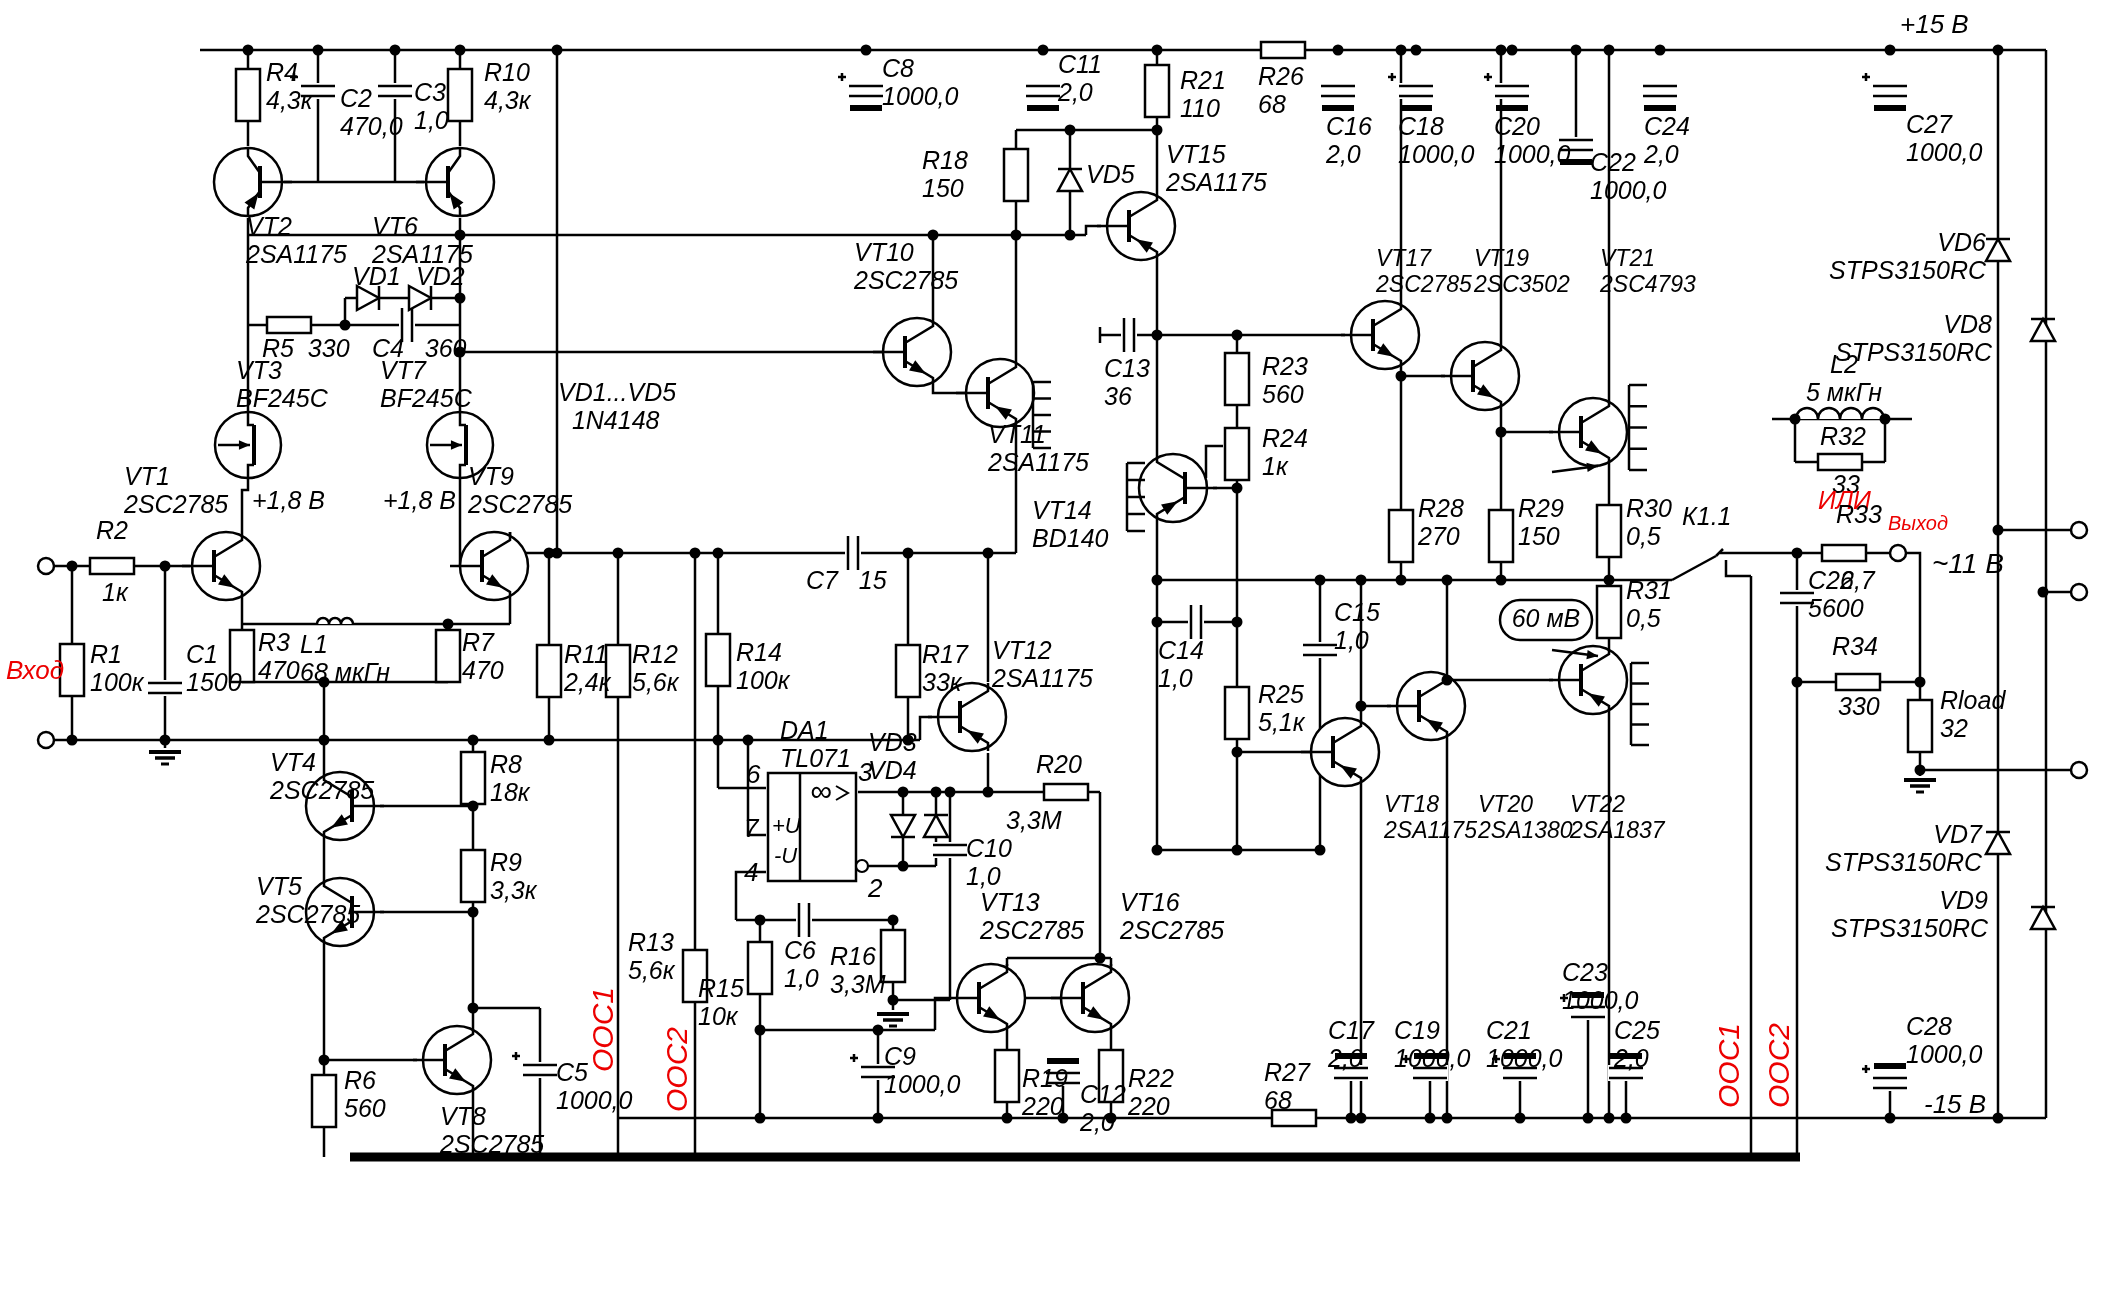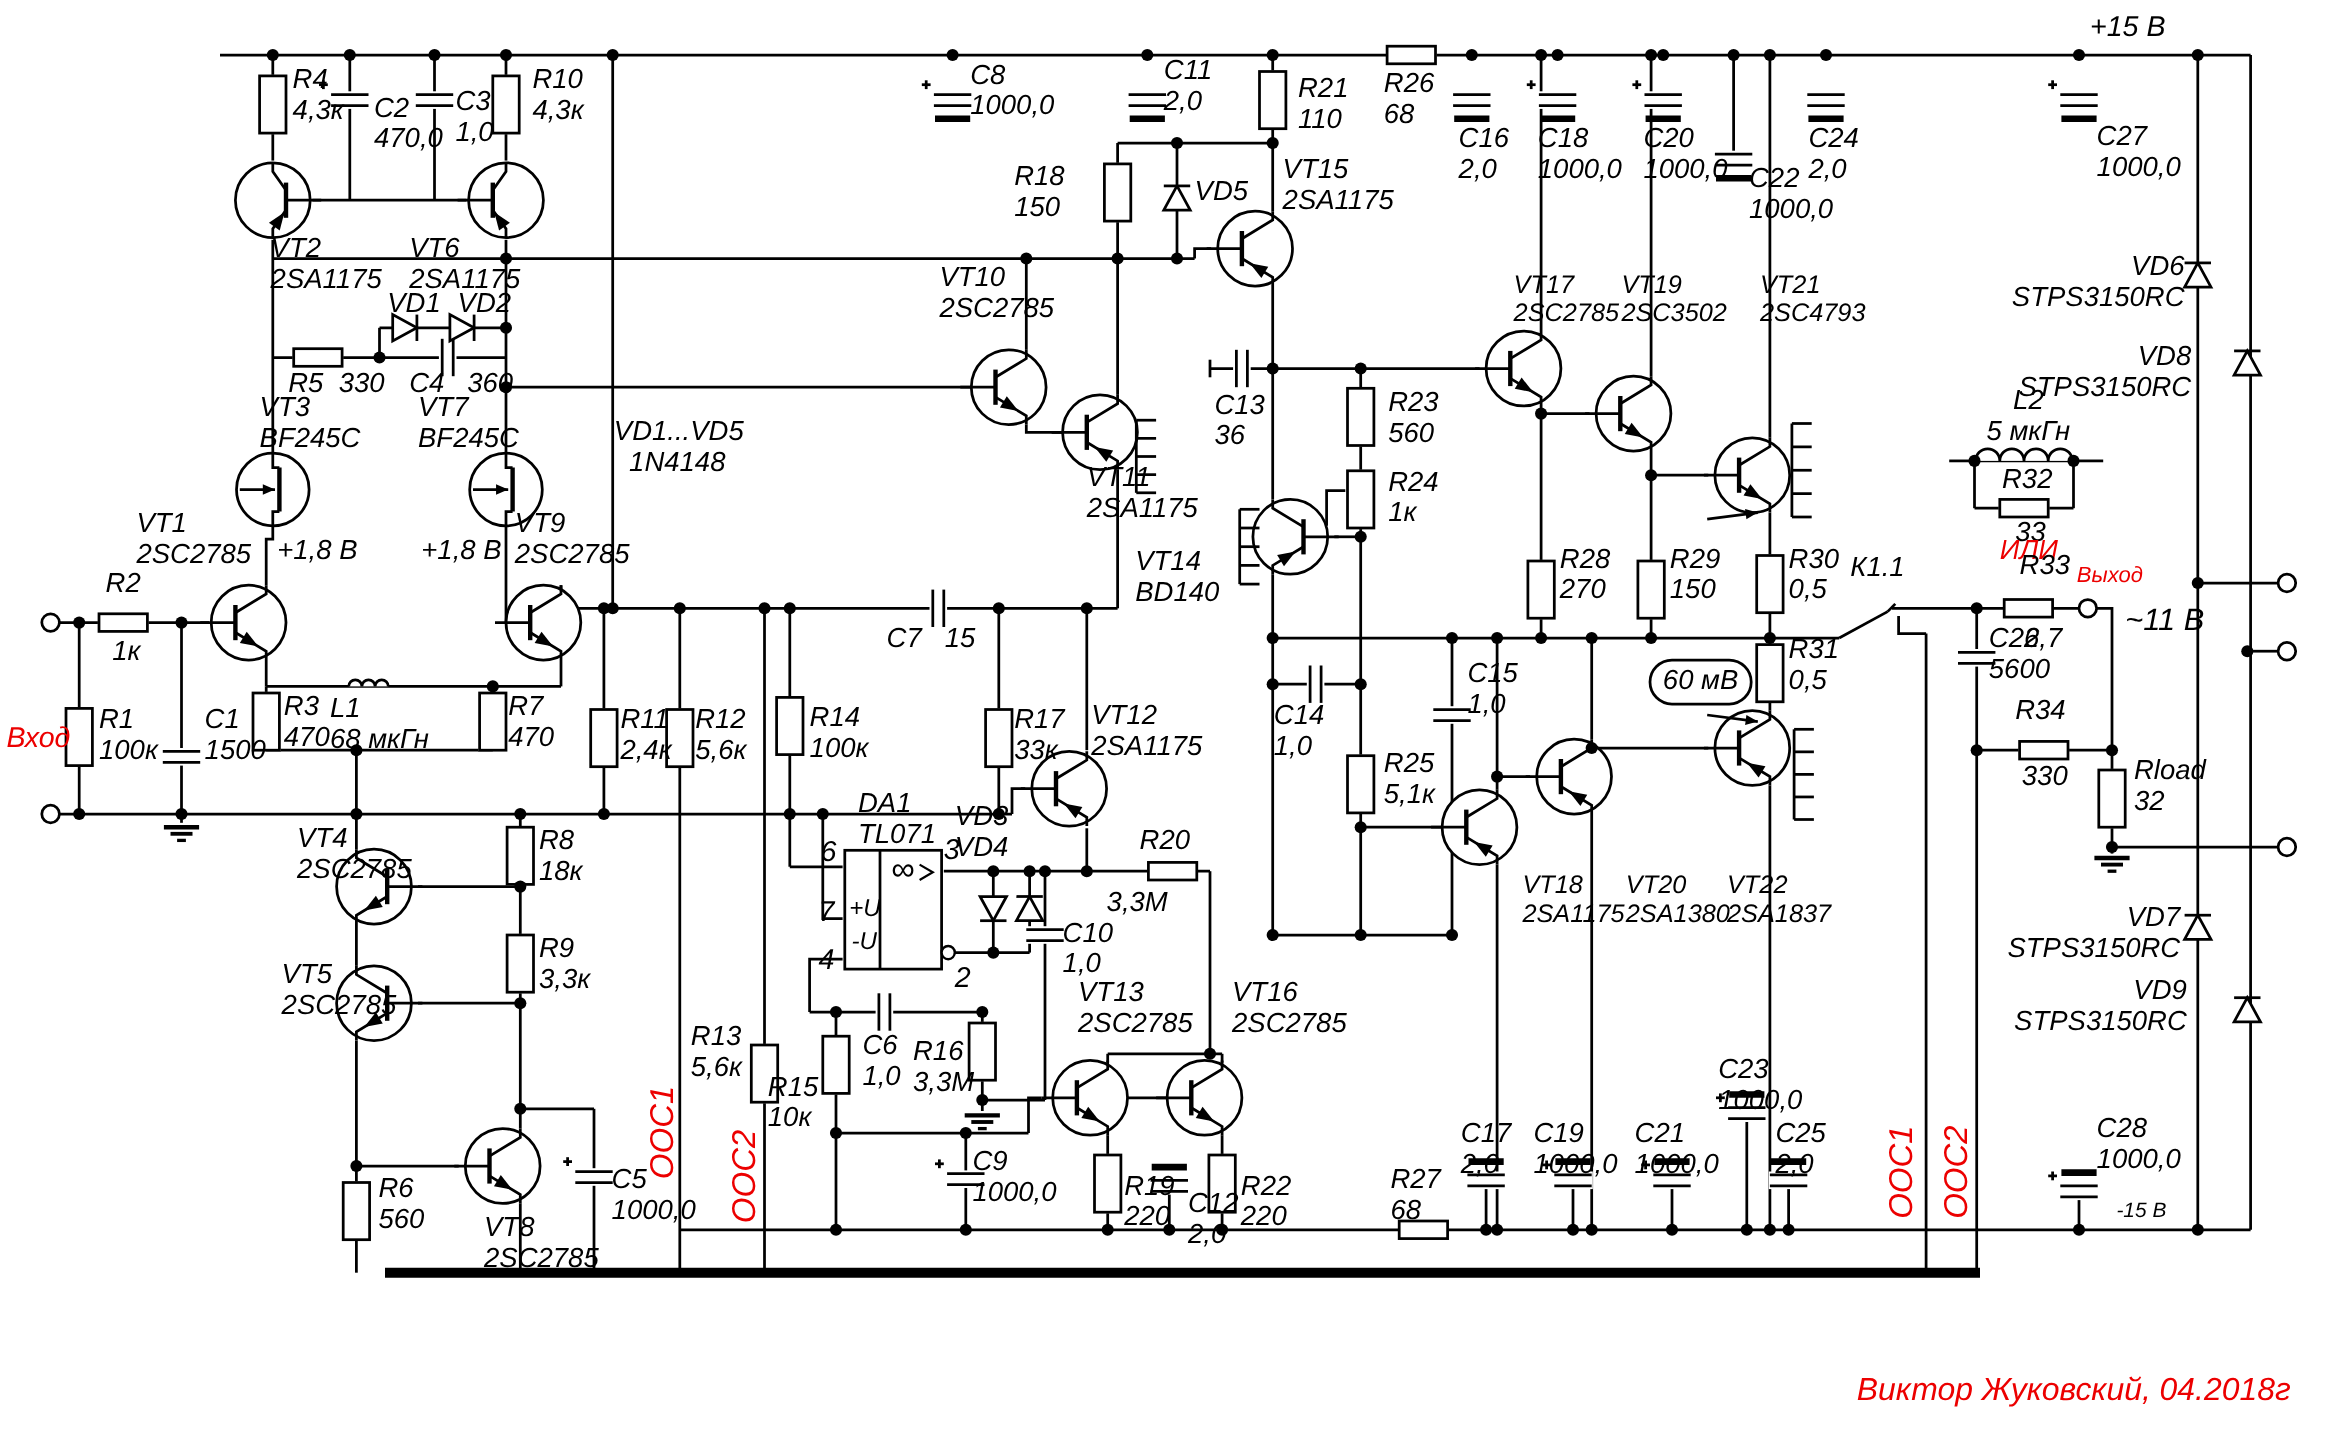--- a/index.html
+++ b/index.html
@@ -857,16 +857,15 @@
       <div class="lbl" style="left: 1838px; top: 692px;">330</div>
       <div class="lbl" style="left: 1940px; top: 686px;">Rload
 32</div>
       <div class="lbl" style="left: 1932px; top: 548px; font-size: 28px;">~11 В</div>
       <div class="lbl" style="left: 1804px; top: 820px; width: 178px; text-align: right;">VD7
 STPS3150RC</div>
       <div class="lbl" style="left: 1810px; top: 886px; width: 178px; text-align: right;">VD9
 STPS3150RC</div>
       <div class="lbl" style="left: 1906px; top: 1012px;">C28
 1000,0</div>
-      <div class="lbl" style="left: 1924px; top: 1090px; font-size: 19px;">-15 В</div>
+      <div class="lbl" style="left: 1924px; top: 1090px; font-size: 26px;">-15 В</div>
     </div>
-  <div class="title" style="left:1688px;top:1248px;font-size:29px">Виктор Жуковский, 04.2018г</div>
 </div>
 
 </body></html>

